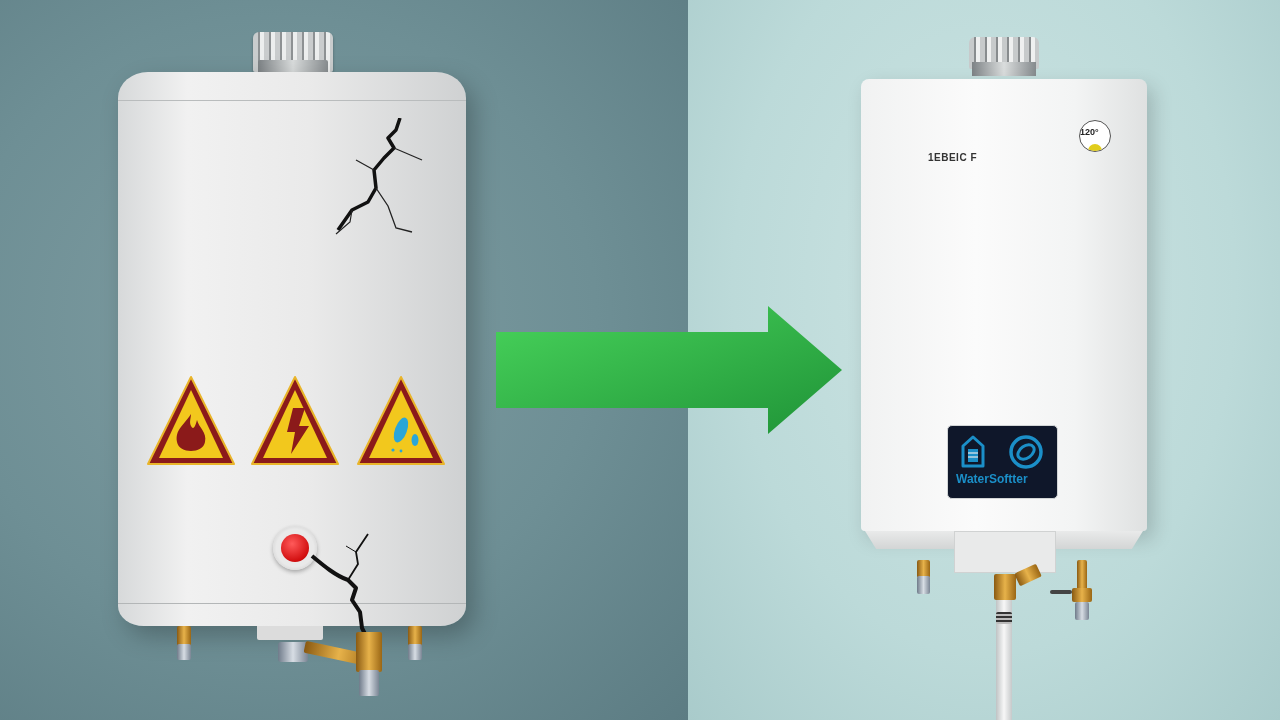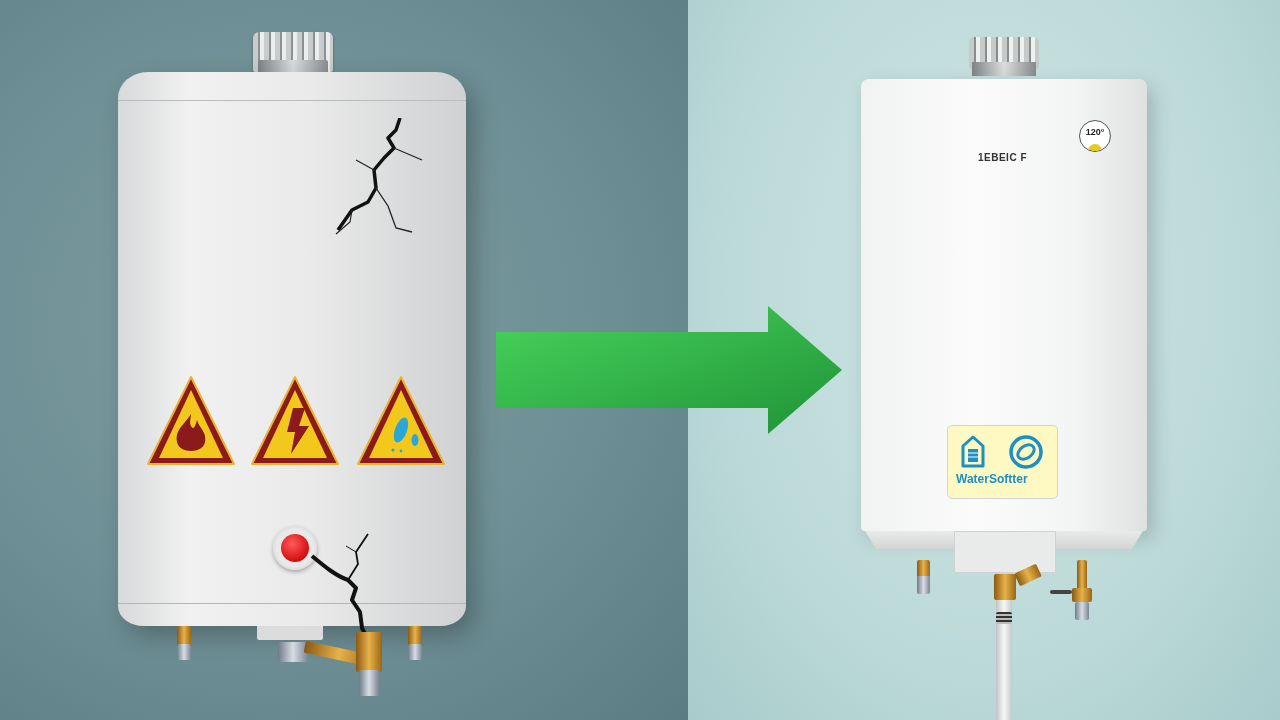--- a/index.html
+++ b/index.html
@@ -38,25 +38,25 @@
 
   
   .new-flue { position:absolute; left:969px; top:37px; width:70px; height:32px;
     background: repeating-linear-gradient(90deg,#c7cacb 0 5px,#888c8e 5px 7px,#eff0f0 7px 11px);
     border-radius:6px 6px 2px 2px; }
   .new-flue-base { position:absolute; left:972px; top:62px; width:64px; height:14px;
     background: linear-gradient(90deg,#7d8285,#dadddd,#858a8d); }
   .new-body { position:absolute; left:861px; top:79px; width:286px; height:452px;
     background: linear-gradient(90deg,#f1f2f2 0%,#fbfbfb 40%,#f3f4f4 75%,#dfe1e1 100%);
     border-radius:8px 8px 4px 4px; box-shadow: 6px 8px 20px rgba(0,0,0,.18); }
-  .new-brand { position:absolute; left:978px; top:152px; font-size:10px; font-weight:bold; color:#333; letter-spacing:.5px; }
+  .new-brand { position:absolute; left:928px; top:152px; font-size:10px; font-weight:bold; color:#333; letter-spacing:.5px; }
   .new-temp { position:absolute; left:1079px; top:120px; width:30px; height:30px; border-radius:50%;
-    background:#fff; border:1.5px solid #555; font-size:9px; font-weight:bold; color:#222; text-align:center; line-height:22px; overflow:hidden; }
+    background:#fff; border:1.5px solid #555; font-size:9px; font-weight:bold; color:#222; line-height:22px; overflow:hidden; }
   .new-temp::after { content:""; position:absolute; left:8px; bottom:-2px; width:14px; height:9px; border-radius:7px 7px 0 0; background:#e1cd1c; }
-  .new-panel { position:absolute; left:947px; top:425px; width:109px; height:72px; background:#fef9c3;
+  .new-panel { position:absolute; left:947px; top:425px; width:109px; height:72px; background:#0f172a;
     border:1px solid #d2d5d6; border-radius:5px; }
   .panel-label { position:absolute; top:46px; font-size:12px; font-weight:bold; color:#1b8fc8; }
   .new-bottom { position:absolute; left:865px; top:531px; width:278px; height:18px;
     background: linear-gradient(180deg,#e9eaea,#d3d5d5); clip-path: polygon(0 0,100% 0,96% 100%,4% 100%); }
   .new-bottom-box { position:absolute; left:954px; top:531px; width:100px; height:40px; background:#e9eaea; border:1px solid #d0d2d2; }
   .white-pipe { position:absolute; left:996px; top:600px; width:16px; height:120px; background: linear-gradient(90deg,#bfc3c4,#f7f7f7,#c6c9ca); }
 </style>
 </head>
 <body>
 

